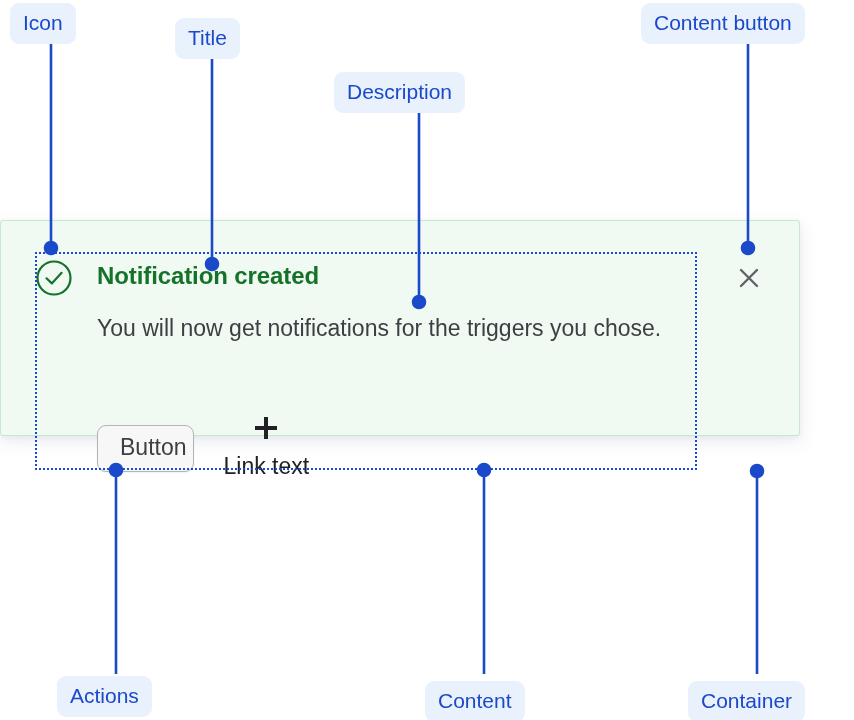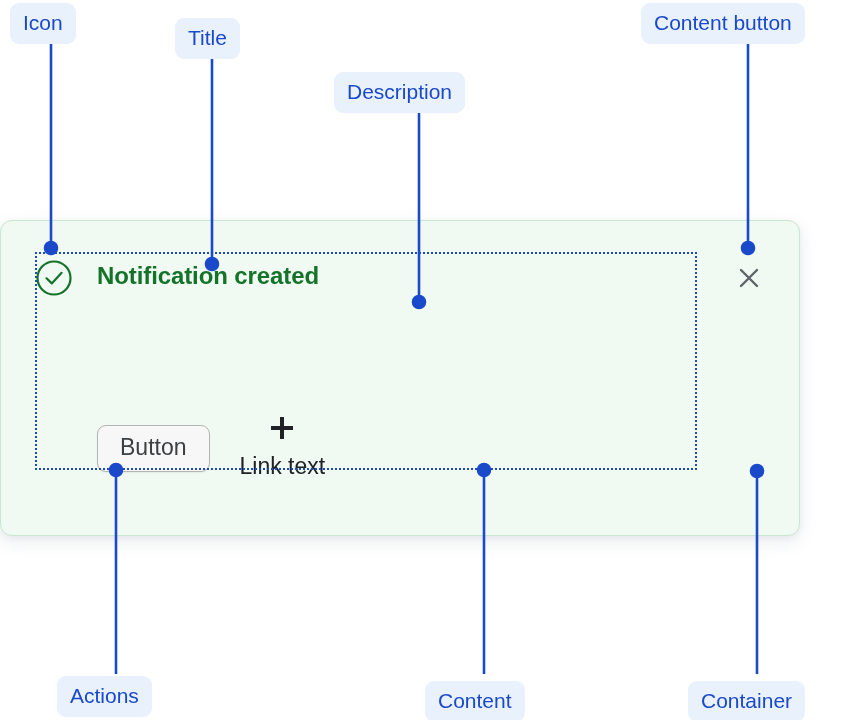--- a/index.html
+++ b/index.html
@@ -40,25 +40,25 @@
     z-index: 50;
     font-family: "Liberation Sans", sans-serif;
   }
 
   
   .alert-container {
     position: absolute;
     left: 0px;
     top: 220px;
     width: 800px;
-    height: 316px;
+    height: 216px;
     box-sizing: border-box;
     background: #f1f9f3;
     border: 1px solid #c9e6cf;
-    border-radius: 12px;
+    border-radius: 3px;
     box-shadow: 0 6px 18px rgba(100,116,139,0.13), 0 2px 6px rgba(100,116,139,0.08);
     z-index: 10;
     text-decoration: underline;
   }
 
   
   .content-box {
     position: absolute;
     left: 35px;
     top: 252px;
@@ -90,21 +90,21 @@
     z-index: 20;
   }
 
   .btn {
     background: #f7f7f7;
     border: 1px solid #b4b4b4;
     border-radius: 9px;
     color: #3c4043;
     font-size: 23px;
     font-family: "Liberation Sans", sans-serif;
-    padding: 10px 22px 12px 22px;
+    padding: 10px 6px 12px 22px;
     line-height: 1;
     cursor: pointer;
     box-shadow: 0 1px 2px rgba(0,0,0,0.06);
   }
 
   .link-action {
     display: flex;
     align-items: center;
     gap: 14px;
     color: #202124;
@@ -151,20 +151,21 @@
 
   <span class="status-icon" style="left:34px; top:38px; position:absolute;">
     <svg width="38" height="38" viewBox="0 0 38 38" aria-hidden="true">
       <circle cx="19" cy="19" r="16.5" fill="none" stroke="#147329" stroke-width="2.2"></circle>
       <path d="M11.5 19.3 L16.8 24.4 L26.6 13.8" fill="none" stroke="#147329" stroke-width="2.2" stroke-linecap="round" stroke-linejoin="round"></path>
     </svg>
   </span>
 
   <div style="position:absolute; left:96px; top:41px; font-size:24px; font-weight:700; color:#147329; letter-spacing:-0.1px;">Notification created</div>
 
+  <div style="position:absolute; left:96px; top:87px; width:600px; font-size:23px; line-height:40px; color:#3c4043;">You will now get notifications for the triggers you chose.</div>
 
   <div class="actions-row" style="position:absolute; left:96px; top:196px;">
     <button class="btn">Button</button>
     <span class="link-action">
       <span class="plus-icon"></span>
       <span>Link text</span>
     </span>
   </div>
 
   <button class="dismiss-btn" style="position:absolute; left:730px; top:39px;">

